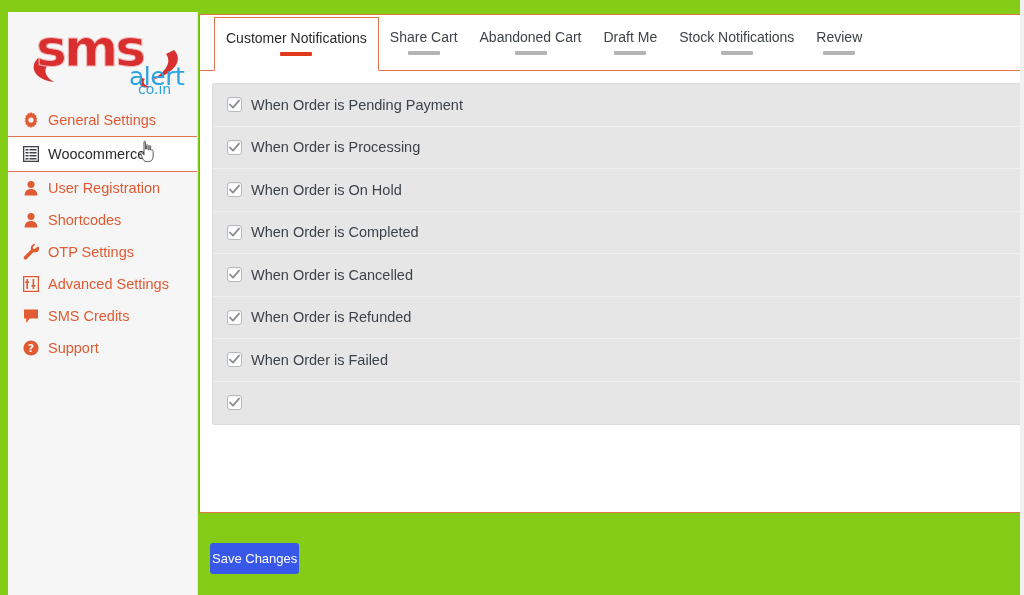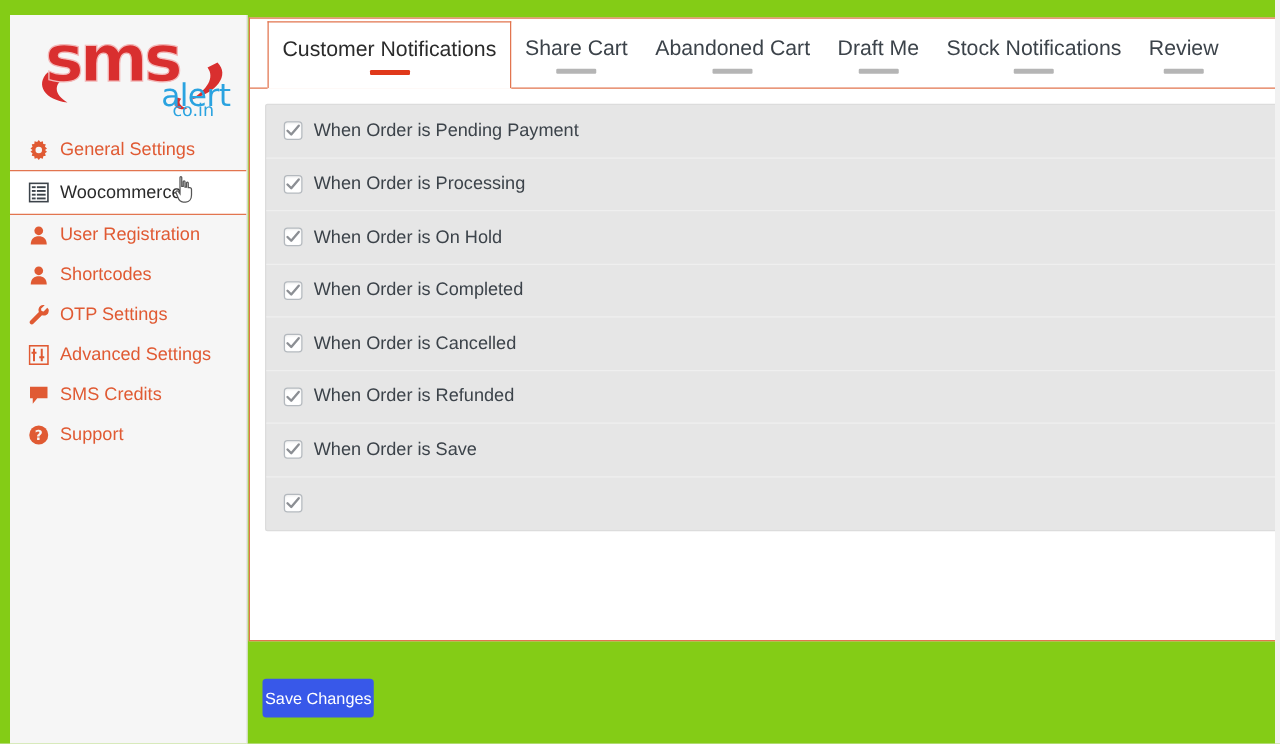--- a/index.html
+++ b/index.html
@@ -171,21 +171,21 @@
   .tab.active {
     border: 1px solid #e2754f;
     border-bottom: 1px solid #ffffff;
     background: #ffffff;
     margin-bottom: -1px;
     height: 54px;
     z-index: 3;
   }
 
   .tab-label {
-    font-size: 17px;
+    font-size: 14px;
     color: #3c434a;
     white-space: nowrap;
     line-height: 1.1;
   }
 
   .tab.active .tab-label { color: #2b2b2b; }
 
   .tab-bar {
     width: 32px;
     height: 4px;
@@ -471,21 +471,21 @@
         <span class="check-label">When Order is Refunded</span>
       </div>
 
 
       <div class="check-row">
         <span class="checkbox">
           <svg viewBox="0 0 13 13" width="13" height="13">
               <path d="M2 6.6 L5 9.6 L11 2.6" fill="none" stroke="#8c8f94" stroke-width="1.9" stroke-linecap="round" stroke-linejoin="round"></path>
             </svg>
         </span>
-        <span class="check-label">When Order is Save</span>
+        <span class="check-label">When Order is Failed</span>
       </div>
 
       <div class="check-row">
         <span class="checkbox">
           <svg viewBox="0 0 13 13" width="13" height="13">
               <path d="M2 6.6 L5 9.6 L11 2.6" fill="none" stroke="#8c8f94" stroke-width="1.9" stroke-linecap="round" stroke-linejoin="round"></path>
             </svg>
         </span>
       </div>
 

